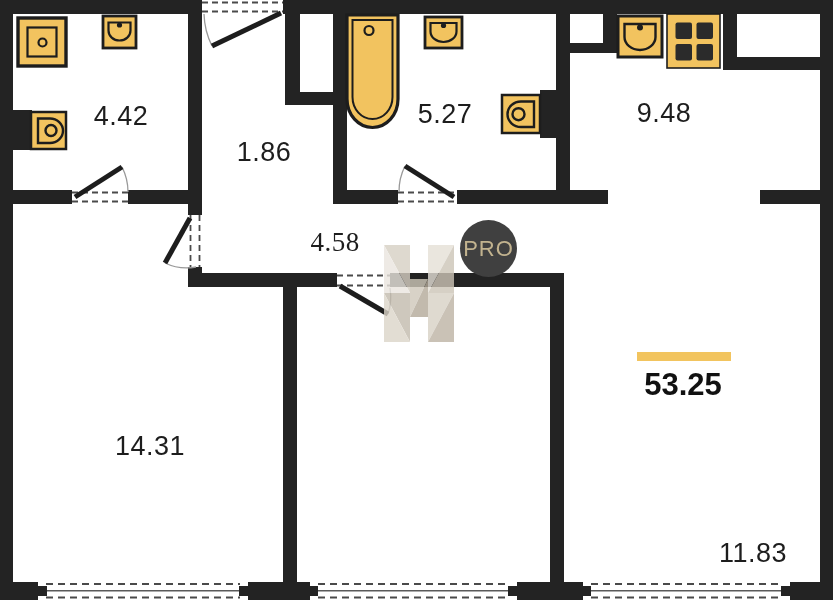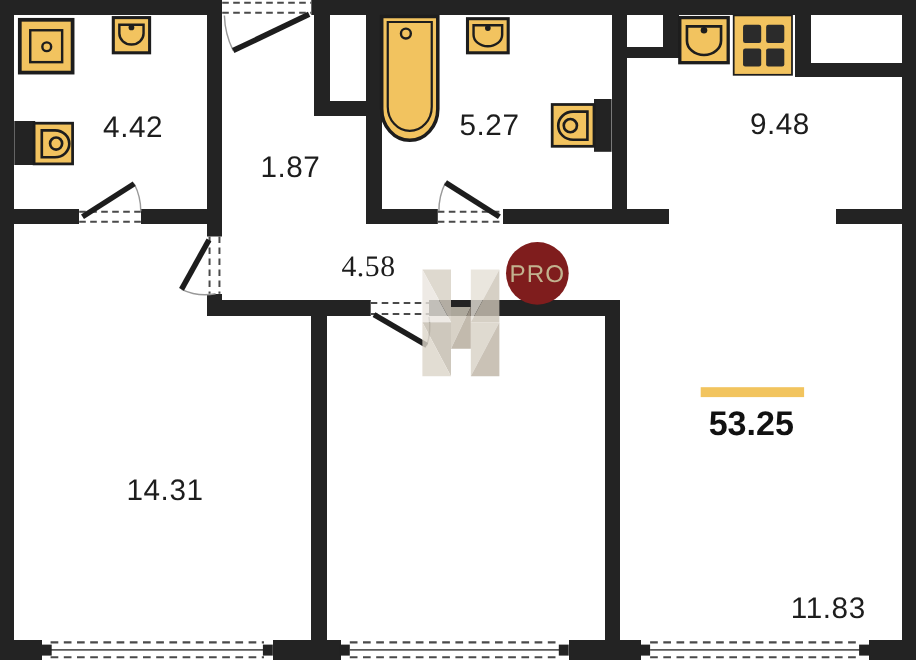--- a/index.html
+++ b/index.html
@@ -5,21 +5,21 @@
   html,body{margin:0;padding:0;background:#fff;}
   .stage{position:relative;width:833px;height:600px;background:#ffffff;overflow:hidden;
          font-family:"Liberation Sans",sans-serif;}
   .plan-svg{position:absolute;left:0;top:0;}
   .area-label{position:absolute;transform:translate(-50%,-50%);font-size:27px;color:#1d1d1d;
               white-space:nowrap;letter-spacing:0.5px;}
   .total-label{position:absolute;transform:translate(-50%,-50%);font-size:31px;font-weight:700;
                color:#111;white-space:nowrap;}
   .accent-bar{position:absolute;left:637px;top:352px;width:94px;height:9px;background:#F2C45E;}
   .pro-badge{position:absolute;left:460px;top:220px;width:57px;height:57px;border-radius:50%;
-             background:#7f1d1d;display:flex;align-items:center;justify-content:center;
+             background:#404040;display:flex;align-items:center;justify-content:center;
              font-size:22px;font-weight:400;color:#C2B38F;letter-spacing:1px;}
 </style>
 </head>
 <body>
 
 <div class="stage">
 
 <svg class="plan-svg" width="833" height="600" viewBox="0 0 833 600">
 
   <g fill="#232323" stroke="none" shape-rendering="crispEdges">
@@ -190,23 +190,23 @@
     <polygon points="428,245 454,245 428,293" fill="#e5e0d7"></polygon>
     <polygon points="454,245 454,293 428,293" fill="#cdc5b7"></polygon>
     <polygon points="428,293 454,293 428,342" fill="#d8d1c5"></polygon>
     <polygon points="454,293 454,342 428,342" fill="#bdb4a5"></polygon>
     <polygon points="410,279 428,279 410,317" fill="#cfc8ba"></polygon>
     <polygon points="428,279 428,317 410,317" fill="#b3a999"></polygon>
   </g>
 </svg>
 
   <div class="area-label" style="left:121px;top:116px;">4.42</div>
-  <div class="area-label" style="left:264px;top:152px;">1.87</div>
+  <div class="area-label" style="left:264px;top:152px;">1.86</div>
   <div class="area-label" style="left:445px;top:114px;">5.27</div>
-  <div class="area-label" style="left:709px;top:113px;">9.48</div>
+  <div class="area-label" style="left:664px;top:113px;">9.48</div>
   <div class="area-label" style="left:335px;top:242px;font-family:Liberation Serif, serif;">4.58</div>
   <div class="area-label" style="left:138px;top:446px;margin-left:12px;">14.31</div>
   <div class="area-label" style="left:753px;top:553px;">11.83</div>
 
   <div class="accent-bar"></div>
   <div class="total-label" style="left:683px;top:385px;">53.25</div>
 
   <div class="pro-badge">PRO</div>
 </div>
 

